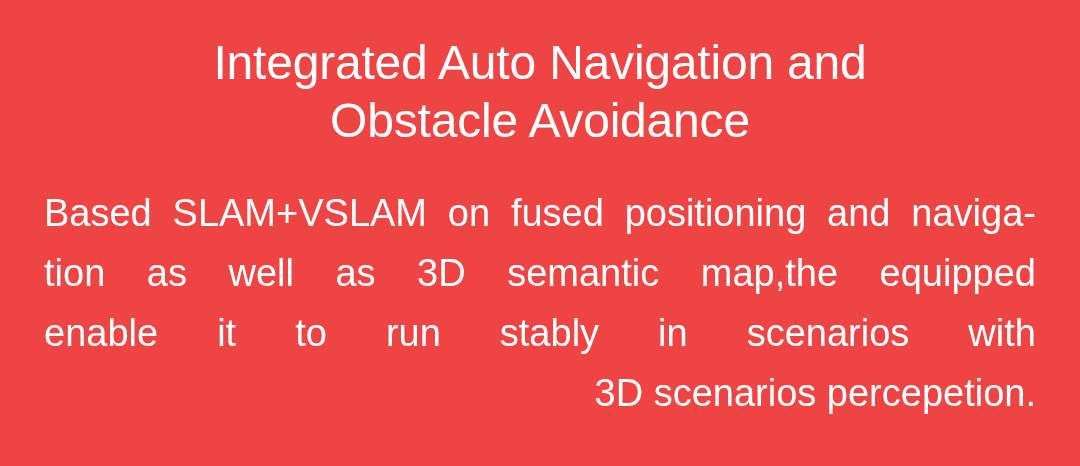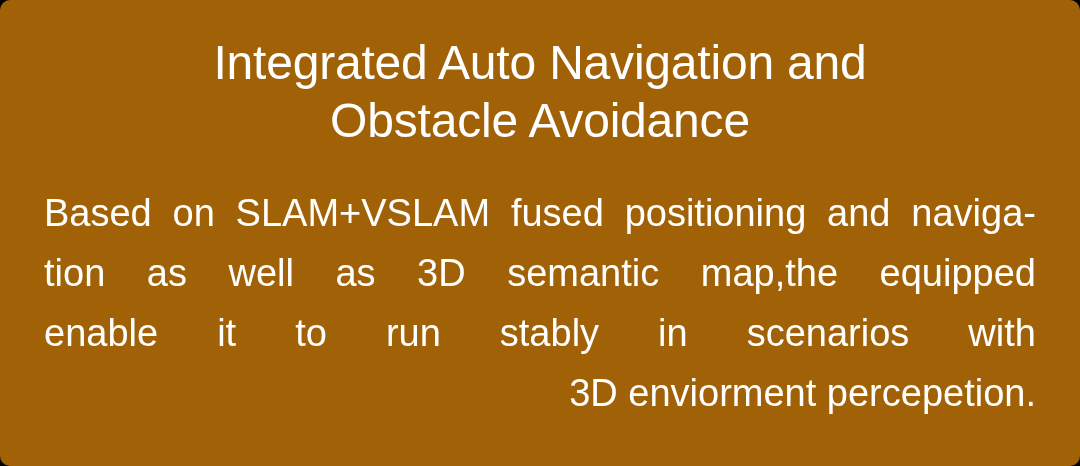--- a/index.html
+++ b/index.html
@@ -68,33 +68,33 @@
     display: inline-block;
   }
   
   .body-line.last {
     display: block;
   }
 </style>
 </head>
 <body>
 
-<div id="slide" style="background: #a16207; color: rgb(255, 255, 255); border-radius: 10px;">
+<div id="slide" style="background: #ef4444; color: rgb(255, 255, 255);">
 
   <div class="title-block">
     <span class="title-line">Integrated Auto Navigation and</span>
     <span class="title-line">Obstacle Avoidance</span>
   </div>
 
   <div class="body-block">
 
     <span class="body-line justify">
       <span class="w">Based</span>
+      <span class="w">SLAM+VSLAM</span>
       <span class="w">on</span>
-      <span class="w">SLAM+VSLAM</span>
       <span class="w">fused</span>
       <span class="w">positioning</span>
       <span class="w">and</span>
       <span class="w">naviga-</span>
     </span>
 
     <span class="body-line justify">
       <span class="w">tion</span>
       <span class="w">as</span>
       <span class="w">well</span>
@@ -109,17 +109,17 @@
       <span class="w">enable</span>
       <span class="w">it</span>
       <span class="w">to</span>
       <span class="w">run</span>
       <span class="w">stably</span>
       <span class="w">in</span>
       <span class="w">scenarios</span>
       <span class="w">with</span>
     </span>
 
-    <span class="body-line last">3D enviorment percepetion.</span>
+    <span class="body-line last">3D scenarios percepetion.</span>
 
   </div>
 
 </div>
 
 </body></html>

